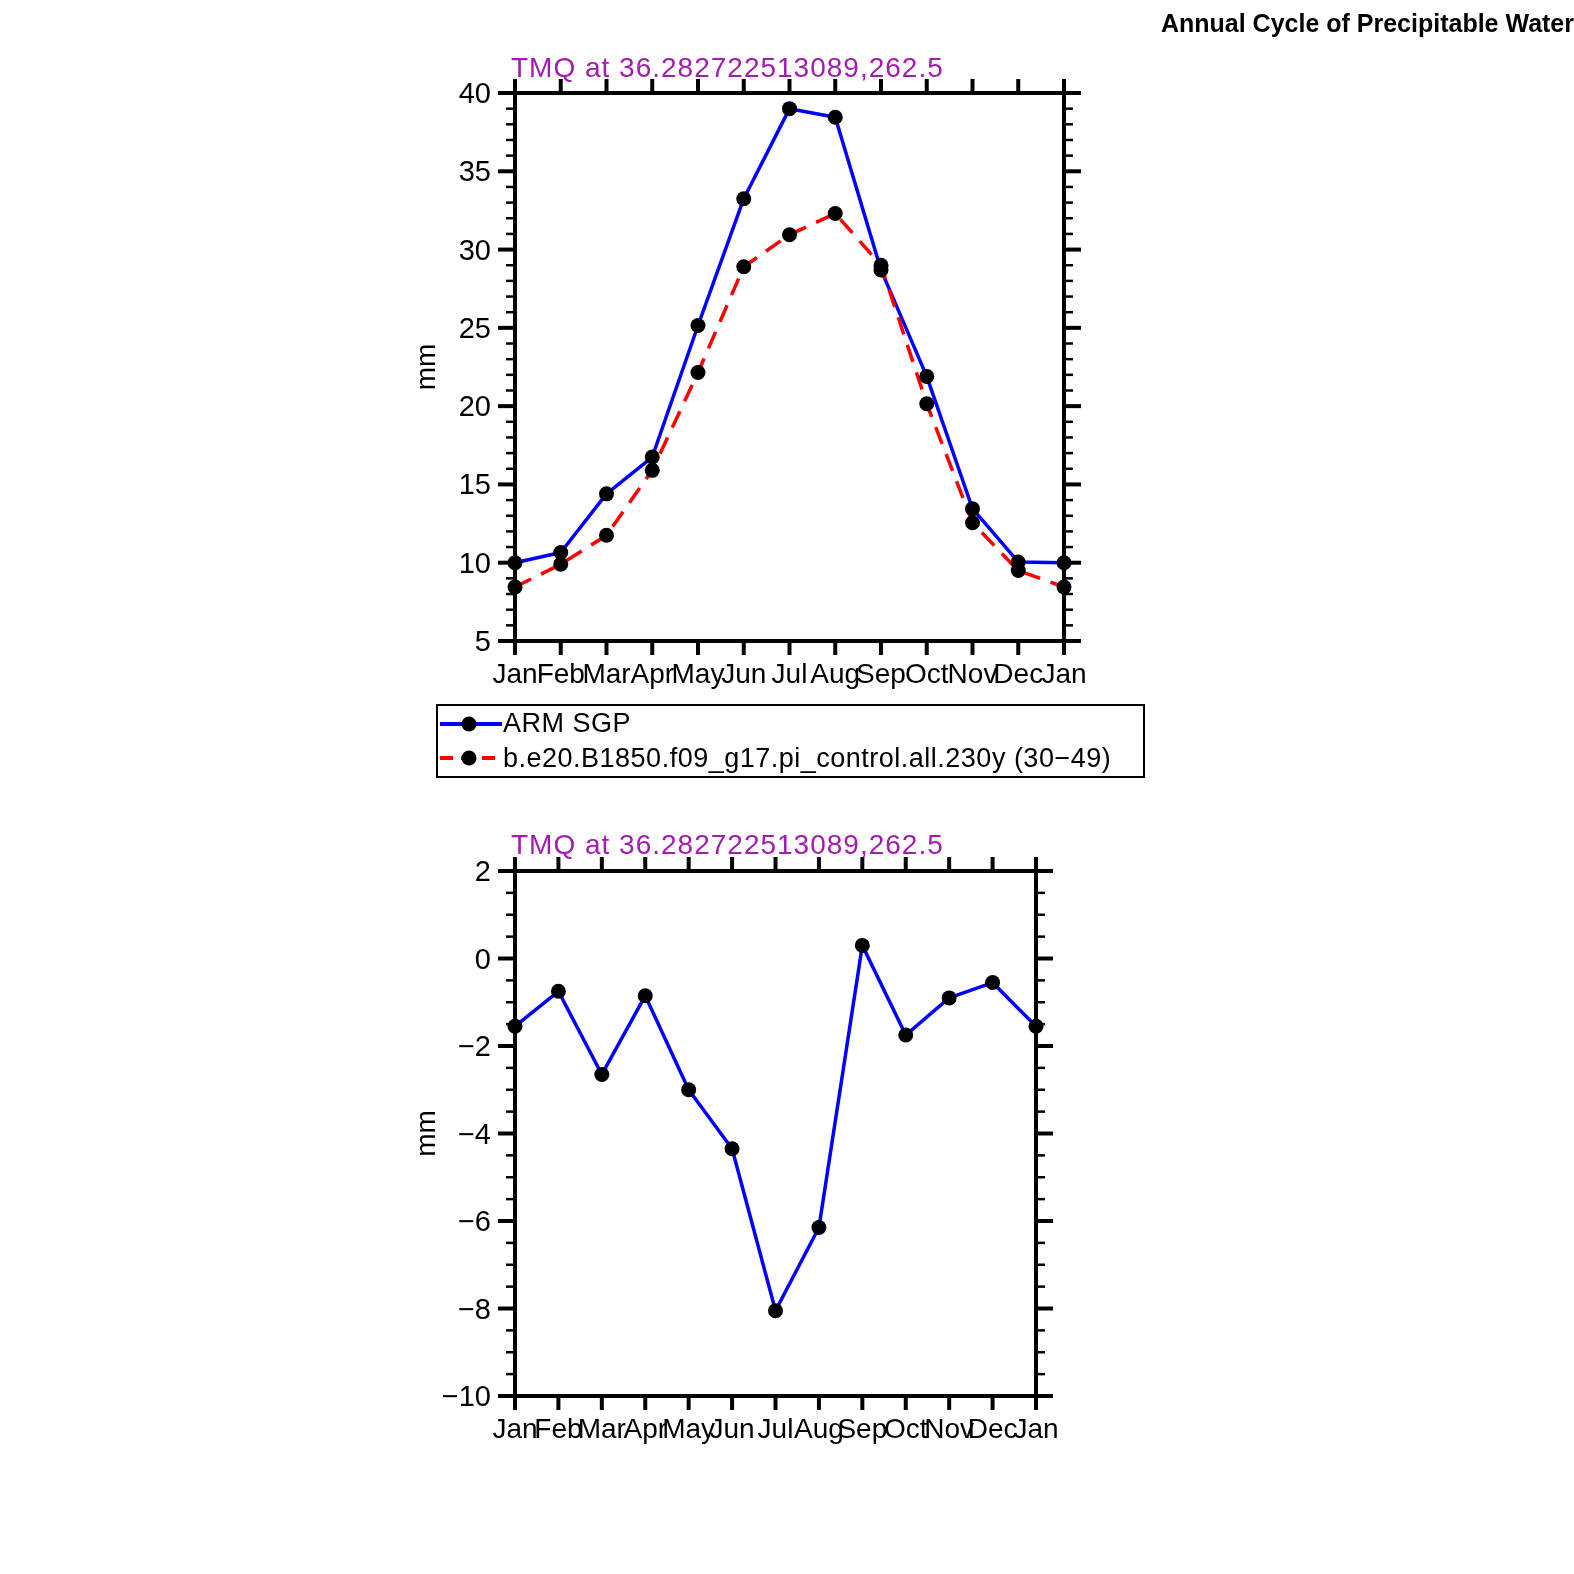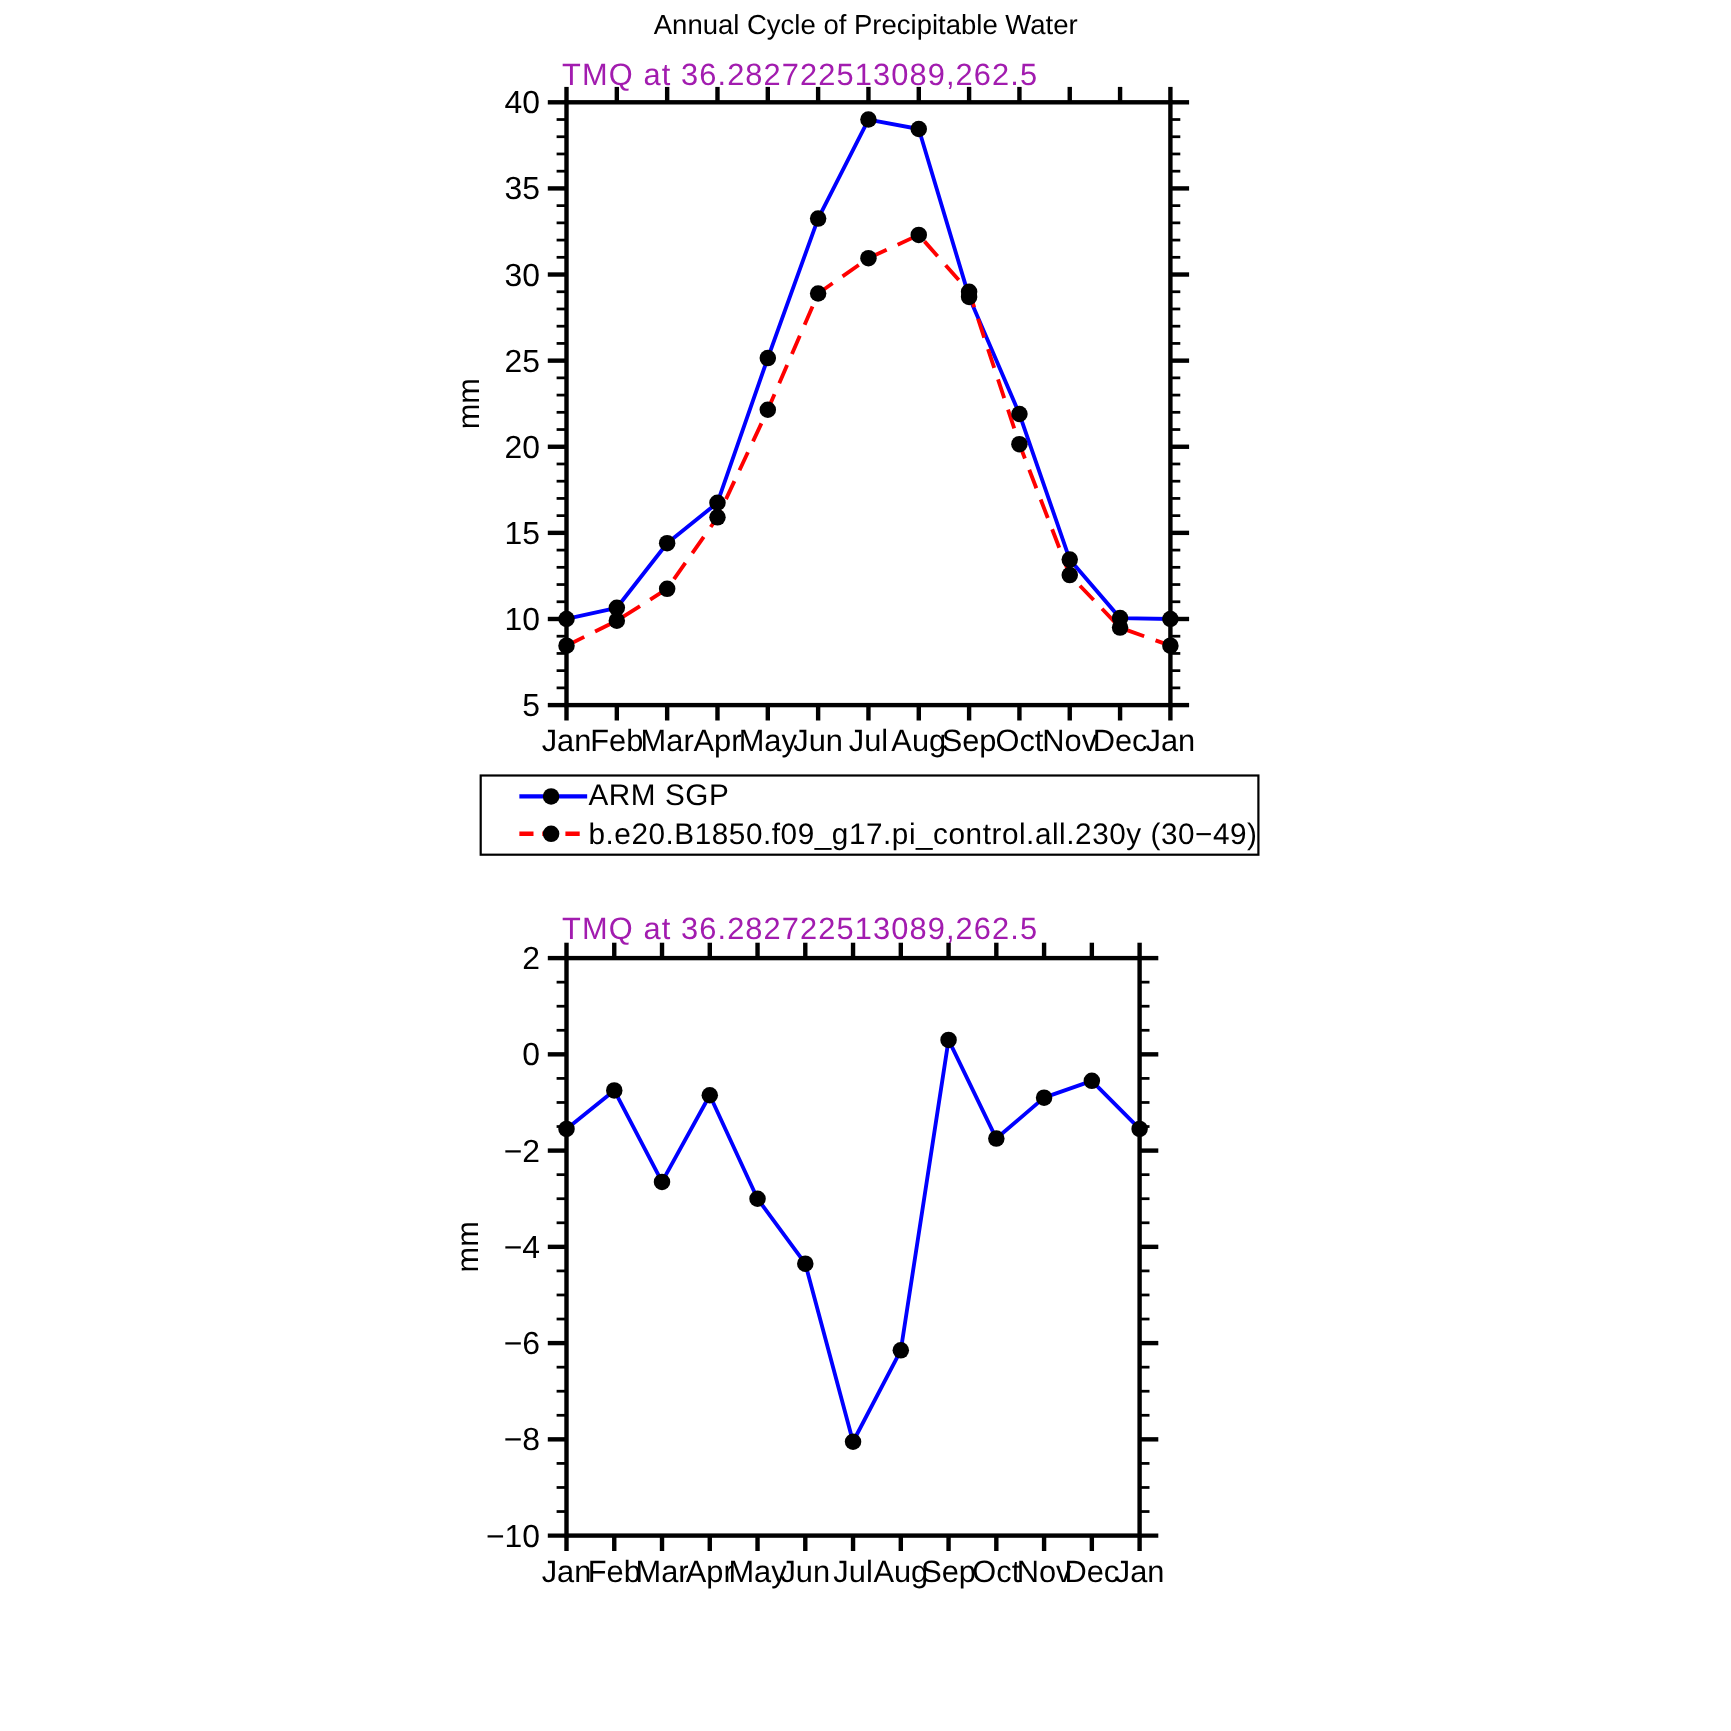--- a/index.html
+++ b/index.html
@@ -1,27 +1,27 @@
 <!DOCTYPE html>
 <html><head>
 <meta charset="utf-8">
 <style>
   html,body{margin:0;padding:0;background:#ffffff;}
   .page{position:relative;width:1574px;height:1574px;background:#ffffff;overflow:hidden;
         font-family:"Liberation Sans",sans-serif;color:#000;}
-  .chart-title{position:absolute;font-weight:normal;font-size:25px;text-align:center;white-space:nowrap;}
+  .chart-title{position:absolute;font-weight:bold;font-size:25px;text-align:right;white-space:nowrap;}
   #title-top{top:9px;left:0;width:1574px;}
   #title-diff{top:788px;left:0;width:1549px;}
   .chart-subtitle{position:absolute;left:511px;font-size:28px;letter-spacing:1px;white-space:nowrap;color:#a21caf;}
   #subtitle-top{top:52px;}
   #subtitle-diff{top:829px;}
   #charts{position:absolute;left:0;top:0;width:1574px;height:1574px;}
   .legend-box{position:absolute;left:436px;top:704px;width:709px;height:74px;
               border:2px solid #000;box-sizing:border-box;background:#fff;
-              display:flex;flex-direction:column;justify-content:space-evenly;padding-left:32px;}
+              display:flex;flex-direction:column;justify-content:space-evenly;}
   .legend-row{display:flex;align-items:center;height:34px;}
   .legend-sample{flex:0 0 62px;margin-left:2px;}
   .legend-label{font-size:27px;letter-spacing:0.5px;white-space:nowrap;margin-left:1px;}
   svg text{font-family:"Liberation Sans",sans-serif;fill:#000;}
 </style>
 </head>
 <body>
 
 <div class="page">
 

